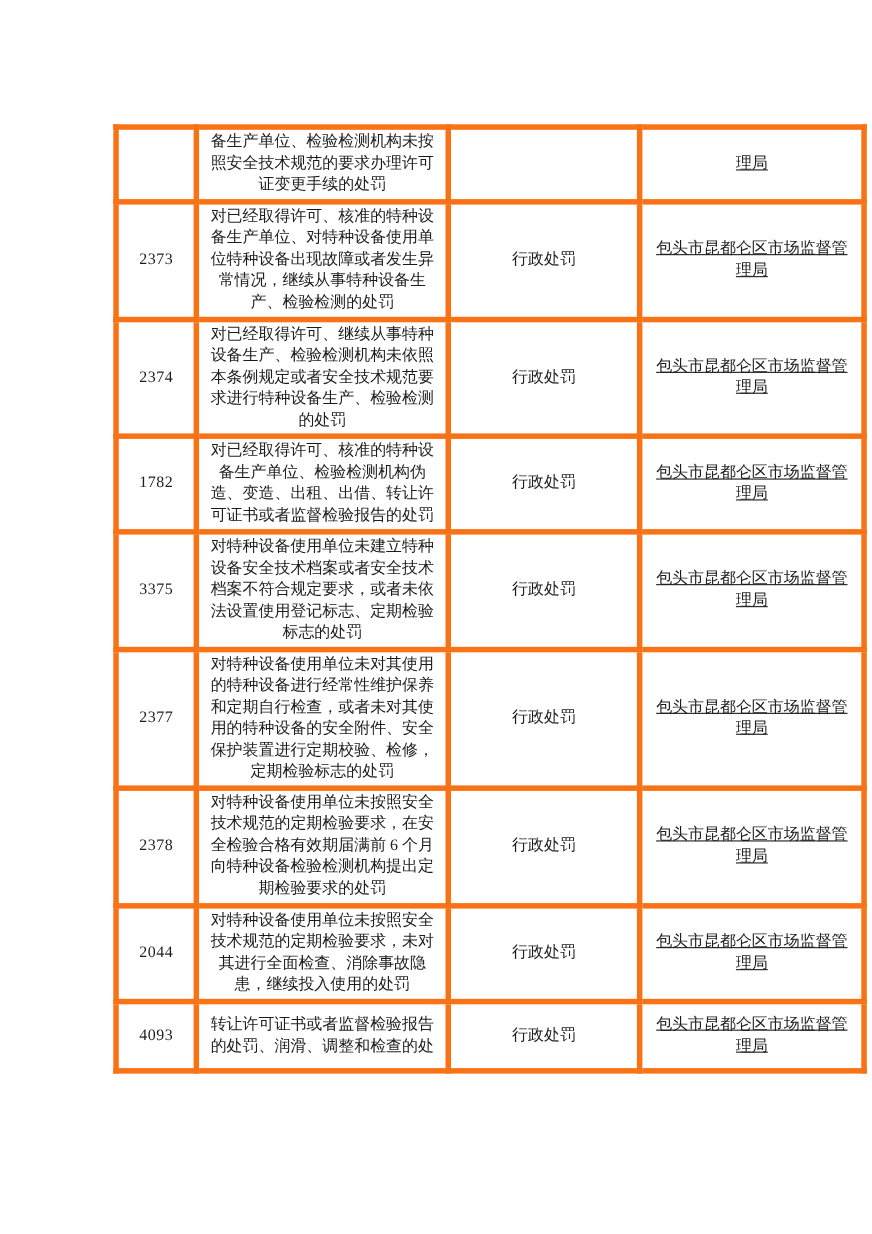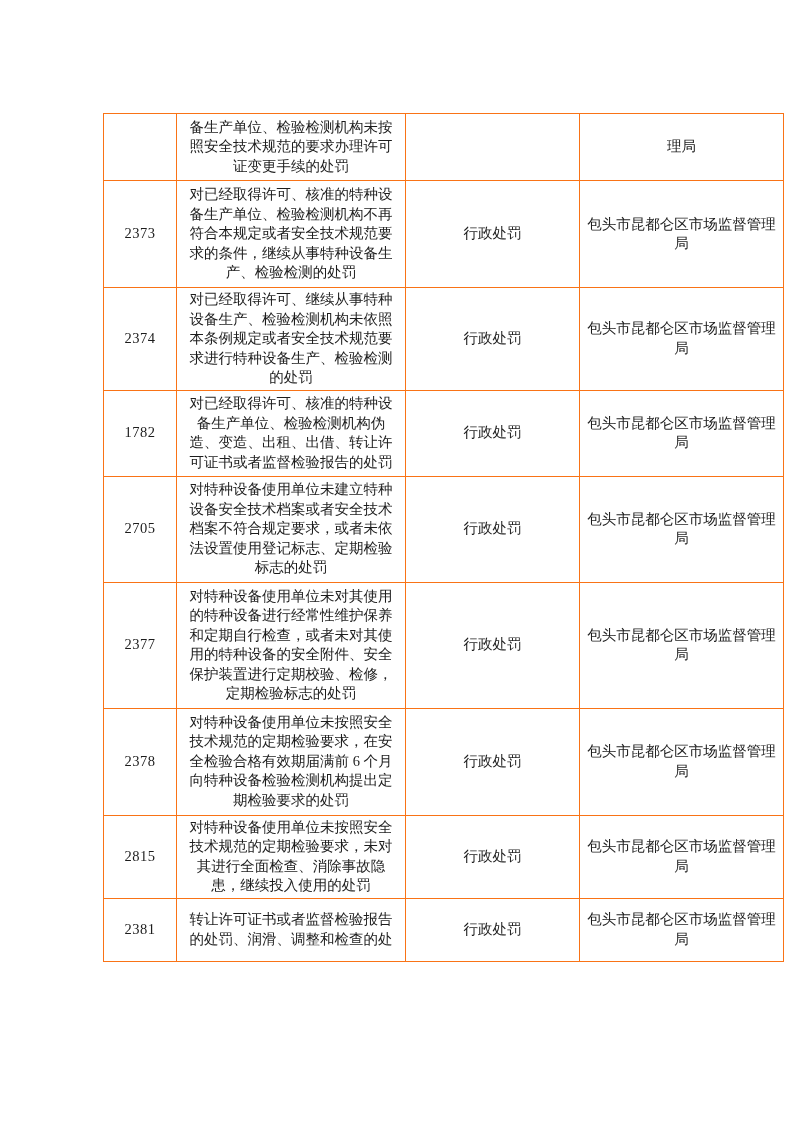--- a/index.html
+++ b/index.html
@@ -17,35 +17,36 @@
   }
   table.penalty-table {
     position: absolute;
     left: 103px;
     top: 113px;
     width: 680px;
     border-collapse: collapse;
     table-layout: fixed;
   }
   table.penalty-table td {
-    border: 1px solid #f97316;
+    border: 5px solid #f97316;
     vertical-align: middle;
     text-align: center;
     color: #1c1c1c;
     font-size: 14.5px;
     line-height: 19.5px;
     padding: 2px 7px;
     overflow: hidden;
   }
   td.id-cell {
     font-size: 15px;
     letter-spacing: 0.5px;
   }
   td.authority-cell {
     padding: 2px 11px;
+    text-decoration: underline;
   }
   
   tr.r0  { height: 67px; }
   tr.r1  { height: 107px; }
   tr.r2  { height: 96px; }
   tr.r3  { height: 86px; }
   tr.r4  { height: 106px; }
   tr.r5  { height: 126px; }
   tr.r6  { height: 107px; }
   tr.r7  { height: 81px; }
@@ -65,61 +66,61 @@
     </colgroup>
     <tbody>
       <tr class="r0">
         <td class="id-cell"></td>
         <td class="matter-cell">备生产单位、检验检测机构未按照安全技术规范的要求办理许可证变更手续的处罚</td>
         <td class="type-cell"></td>
         <td class="authority-cell">理局</td>
       </tr>
       <tr class="r1">
         <td class="id-cell">2373</td>
-        <td class="matter-cell">对已经取得许可、核准的特种设备生产单位、检验检测机构不再符合本规定或者安全技术规范要求的条件，继续从事特种设备生产、检验检测的处罚</td>
+        <td class="matter-cell">对已经取得许可、核准的特种设备生产单位、对特种设备使用单位特种设备出现故障或者发生异常情况，继续从事特种设备生产、检验检测的处罚</td>
         <td class="type-cell">行政处罚</td>
         <td class="authority-cell">包头市昆都仑区市场监督管理局</td>
       </tr>
       <tr class="r2">
         <td class="id-cell">2374</td>
         <td class="matter-cell">对已经取得许可、继续从事特种设备生产、检验检测机构未依照本条例规定或者安全技术规范要求进行特种设备生产、检验检测的处罚</td>
         <td class="type-cell">行政处罚</td>
         <td class="authority-cell">包头市昆都仑区市场监督管理局</td>
       </tr>
       <tr class="r3">
         <td class="id-cell">1782</td>
         <td class="matter-cell">对已经取得许可、核准的特种设备生产单位、检验检测机构伪造、变造、出租、出借、转让许可证书或者监督检验报告的处罚</td>
         <td class="type-cell">行政处罚</td>
         <td class="authority-cell">包头市昆都仑区市场监督管理局</td>
       </tr>
       <tr class="r4">
-        <td class="id-cell">2705</td>
+        <td class="id-cell">3375</td>
         <td class="matter-cell">对特种设备使用单位未建立特种设备安全技术档案或者安全技术档案不符合规定要求，或者未依法设置使用登记标志、定期检验标志的处罚</td>
         <td class="type-cell">行政处罚</td>
         <td class="authority-cell">包头市昆都仑区市场监督管理局</td>
       </tr>
       <tr class="r5">
         <td class="id-cell">2377</td>
         <td class="matter-cell">对特种设备使用单位未对其使用的特种设备进行经常性维护保养和定期自行检查，或者未对其使用的特种设备的安全附件、安全保护装置进行定期校验、检修，定期检验标志的处罚</td>
         <td class="type-cell">行政处罚</td>
         <td class="authority-cell">包头市昆都仑区市场监督管理局</td>
       </tr>
       <tr class="r6">
         <td class="id-cell">2378</td>
         <td class="matter-cell">对特种设备使用单位未按照安全技术规范的定期检验要求，在安全检验合格有效期届满前 6 个月向特种设备检验检测机构提出定期检验要求的处罚</td>
         <td class="type-cell">行政处罚</td>
         <td class="authority-cell">包头市昆都仑区市场监督管理局</td>
       </tr>
       <tr class="r7">
-        <td class="id-cell">2815</td>
+        <td class="id-cell">2044</td>
         <td class="matter-cell">对特种设备使用单位未按照安全技术规范的定期检验要求，未对其进行全面检查、消除事故隐患，继续投入使用的处罚</td>
         <td class="type-cell">行政处罚</td>
         <td class="authority-cell">包头市昆都仑区市场监督管理局</td>
       </tr>
       <tr class="r9">
-        <td class="id-cell">2381</td>
+        <td class="id-cell">4093</td>
         <td class="matter-cell">转让许可证书或者监督检验报告的处罚、润滑、调整和检查的处</td>
         <td class="type-cell">行政处罚</td>
         <td class="authority-cell">包头市昆都仑区市场监督管理局</td>
       </tr>
     </tbody>
   </table>
 </div>
 
 </body></html>

